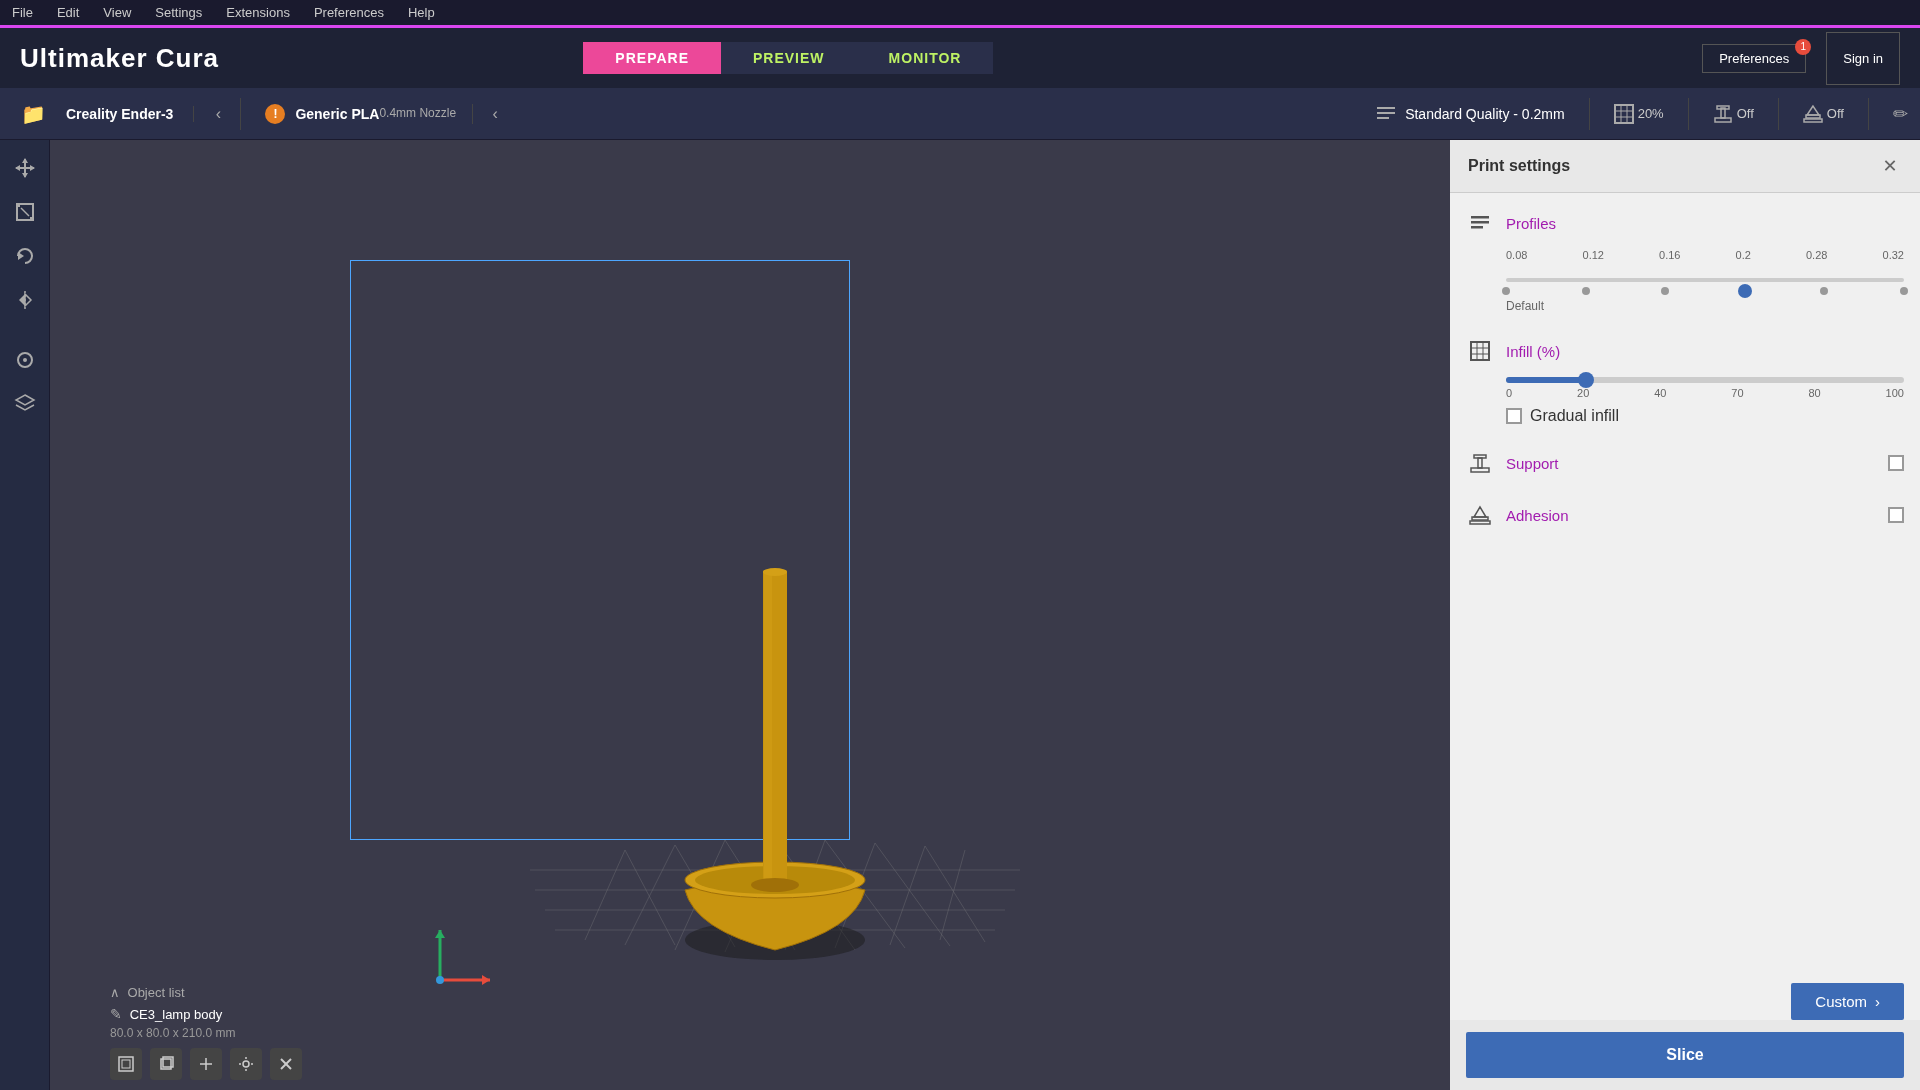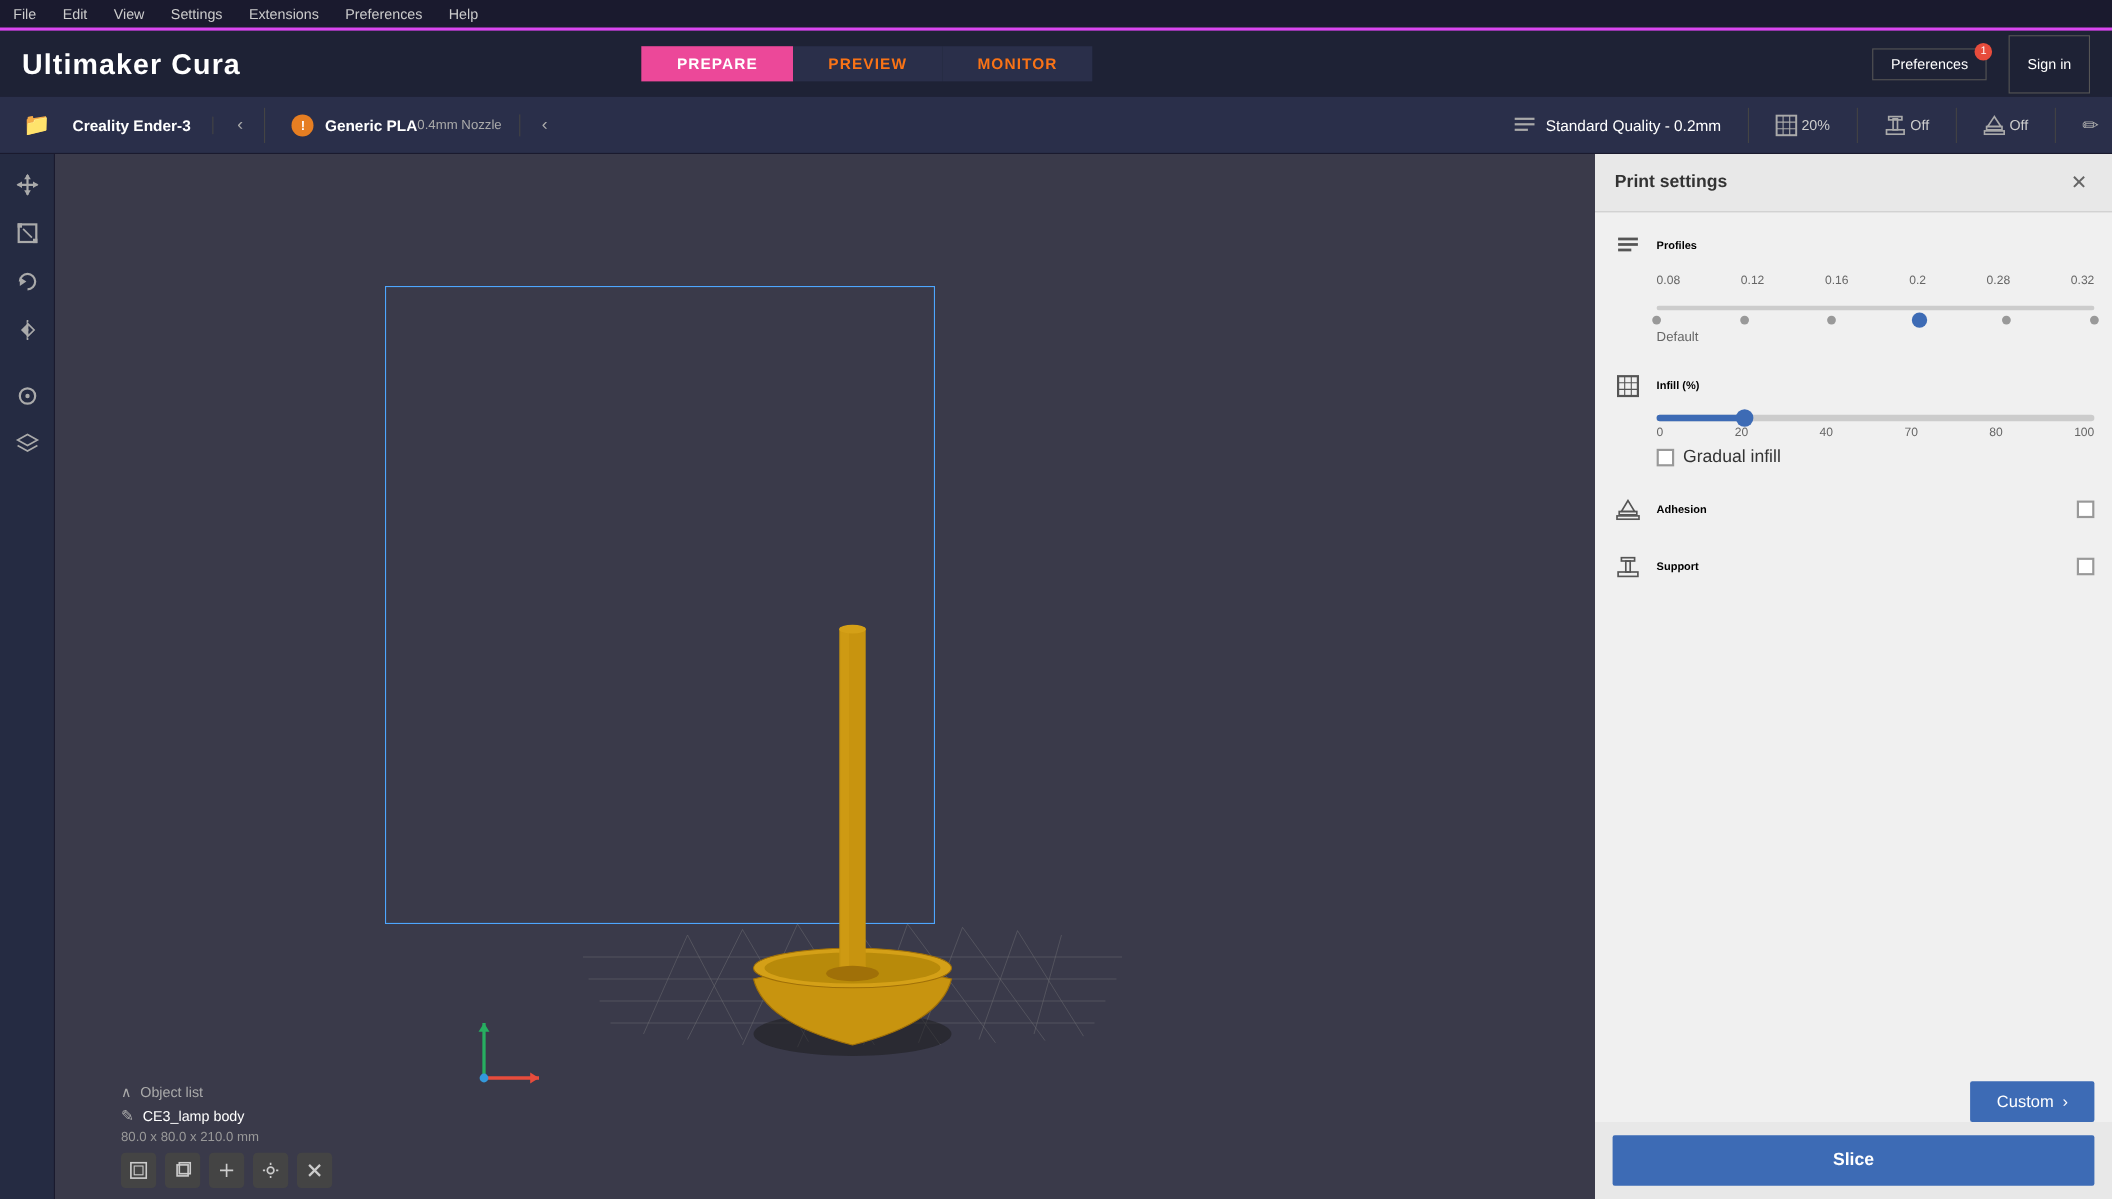--- a/index.html
+++ b/index.html
@@ -51,21 +51,21 @@
       margin: 0 auto;
     }
     .nav-btn {
       padding: 8px 32px;
       font-size: 14px;
       font-weight: 600;
       letter-spacing: 1px;
       border: none;
       cursor: pointer;
       background: #2a2f4a;
-      color: #f97316;
+      color: #bef264;
     }
     .nav-btn.active {
       background: #ec4899;
       color: #fff;
     }
     #marketplace-btn {
       margin-left: auto;
       background: transparent;
       border: 1px solid #555;
       color: #fff;
@@ -339,23 +339,23 @@
       width: 28px;
       height: 28px;
       display: flex;
       align-items: center;
       justify-content: center;
       color: #555;
       font-size: 16px;
       flex-shrink: 0;
     }
     .section-label {
-      font-size: 10px;
-      font-weight: 700;
-      color: #000000;
+      font-size: 15px;
+      font-weight: 400;
+      color: #a21caf;
       min-width: 100px;
     }
     #profile-values {
       display: flex;
       justify-content: space-between;
       font-size: 11px;
       color: #666;
       margin-left: 40px;
       margin-bottom: 4px;
     }
@@ -836,44 +836,44 @@
         <div id="gradual-infill">
           <div class="checkbox-sq"></div>
           <span>Gradual infill</span>
         </div>
       </div>
 
       <div class="settings-section">
         <div class="support-row">
           <div class="section-icon">
             <svg width="22" height="22" viewBox="0 0 22 22">
+              <rect x="2" y="16" width="18" height="4" fill="none" stroke="#555" stroke-width="1.5"></rect>
+              <rect x="9" y="6" width="4" height="10" fill="none" stroke="#555" stroke-width="1.5"></rect>
+              <rect x="5" y="3" width="12" height="3" fill="none" stroke="#555" stroke-width="1.5"></rect>
+            </svg>
+          </div>
+          <span class="section-label">Support</span>
+          <div class="checkbox-sq" style="margin-left:auto;"></div>
+        </div>
+      </div>
+
+      <div class="settings-section">
+        <div class="support-row">
+          <div class="section-icon">
+            <svg width="22" height="22" viewBox="0 0 22 22">
               <rect x="1" y="17" width="20" height="3" fill="none" stroke="#555" stroke-width="1.5"></rect>
               <rect x="3" y="13" width="16" height="3" fill="none" stroke="#555" stroke-width="1.5"></rect>
               <polygon points="11,3 5,13 17,13" fill="none" stroke="#555" stroke-width="1.5"></polygon>
             </svg>
           </div>
           <span class="section-label">Adhesion</span>
           <div class="checkbox-sq" style="margin-left:auto;"></div>
         </div>
       </div>
 
-      <div class="settings-section">
-        <div class="support-row">
-          <div class="section-icon">
-            <svg width="22" height="22" viewBox="0 0 22 22">
-              <rect x="2" y="16" width="18" height="4" fill="none" stroke="#555" stroke-width="1.5"></rect>
-              <rect x="9" y="6" width="4" height="10" fill="none" stroke="#555" stroke-width="1.5"></rect>
-              <rect x="5" y="3" width="12" height="3" fill="none" stroke="#555" stroke-width="1.5"></rect>
-            </svg>
-          </div>
-          <span class="section-label">Support</span>
-          <div class="checkbox-sq" style="margin-left:auto;"></div>
-        </div>
-      </div>
-
     </div>
 
     <button id="custom-btn">
       <span>Custom</span>
       <span>›</span>
     </button>
 
     <div id="slice-btn-container">
       <button id="slice-btn">Slice</button>
     </div>

